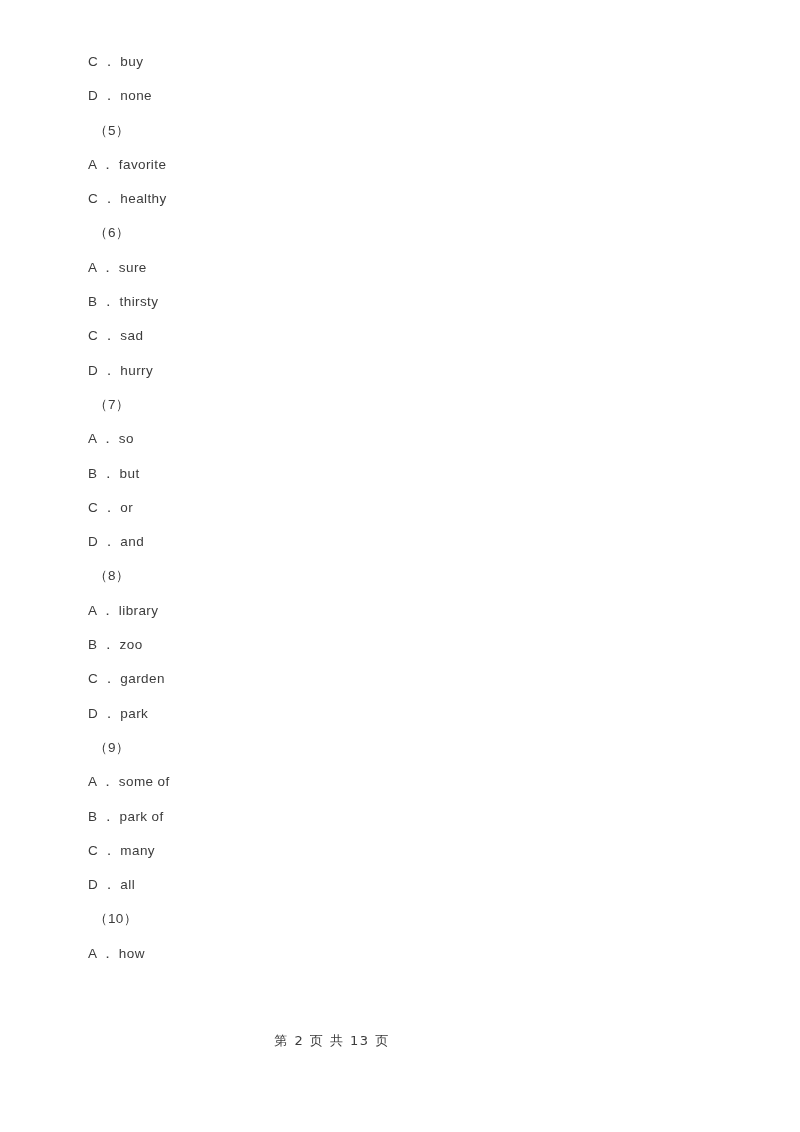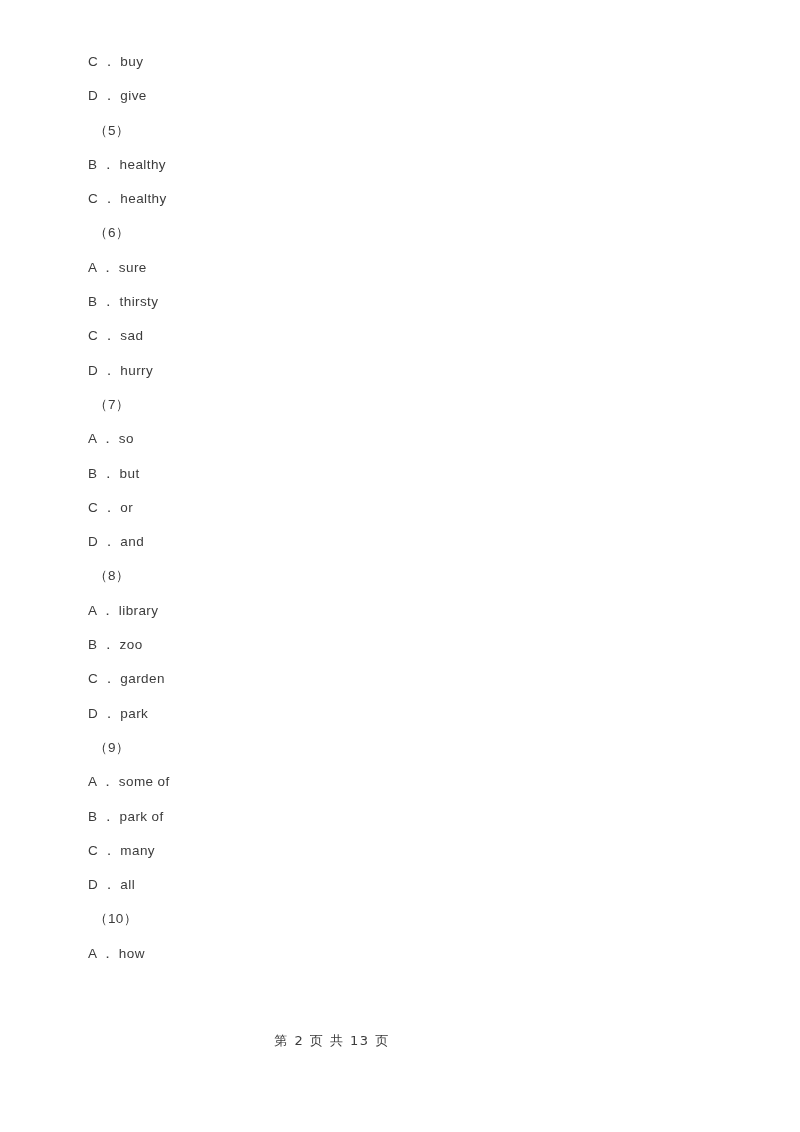--- a/index.html
+++ b/index.html
@@ -52,23 +52,23 @@
     white-space: pre;
   }
 </style>
 </head>
 <body>
 
 <div id="page">
 
   <div id="content">
       <div class="line option">C ． buy</div>
-      <div class="line option">D ． give</div>
+      <div class="line option">D ． none</div>
       <div class="line group">（5）</div>
-      <div class="line option">B ． healthy</div>
+      <div class="line option">A ． favorite</div>
       <div class="line option">C ． healthy</div>
       <div class="line group">（6）</div>
       <div class="line option">A ． sure</div>
       <div class="line option">B ． thirsty</div>
       <div class="line option">C ． sad</div>
       <div class="line option">D ． hurry</div>
       <div class="line group">（7）</div>
       <div class="line option">A ． so</div>
       <div class="line option">B ． but</div>
       <div class="line option">C ． or</div>

